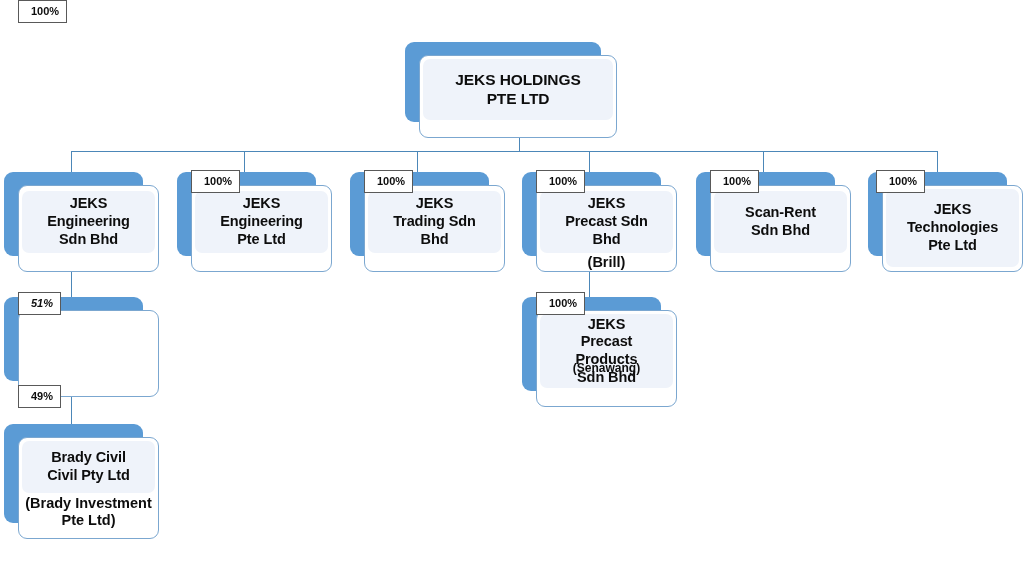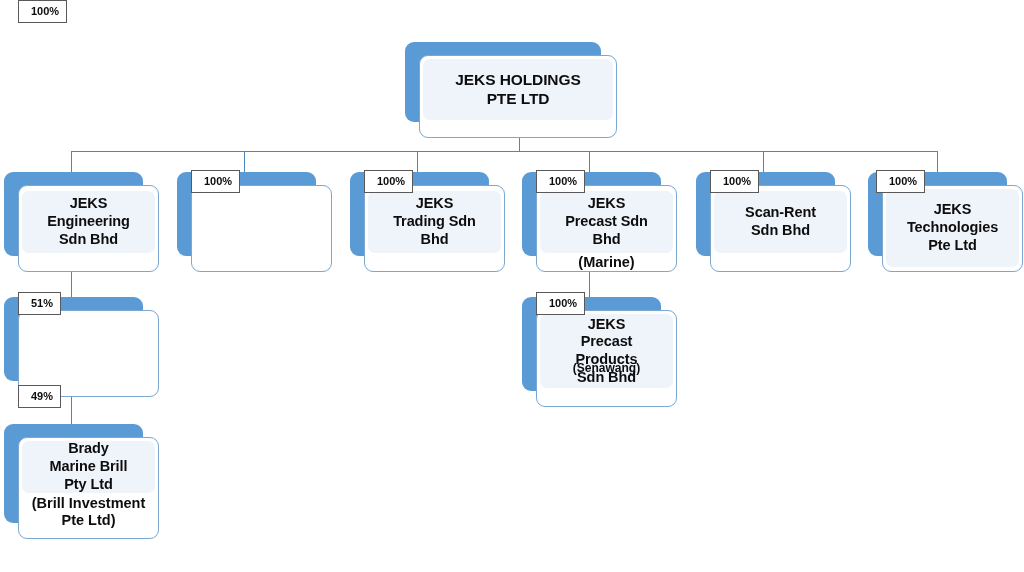--- a/index.html
+++ b/index.html
@@ -164,39 +164,42 @@
     <div class="outline"></div>
     <div class="inner">
       <span class="title">JEKS Engineering Sdn Bhd</span>
     </div>
     <div class="badge" style="left:14px; top:170px; margin-top:-170px; top:-2px;">100%</div>
   </div>
 
   <div class="node r2" id="node-eng-pte">
     <div class="shadow"></div>
     <div class="outline"></div>
+    <div class="inner">
+      <span class="title">JEKS Engineering Pte Ltd</span>
+    </div>
     <div class="badge" style="left:14px; top:-2px;">100%</div>
   </div>
 
   <div class="node r2" id="node-trading">
     <div class="shadow"></div>
     <div class="outline"></div>
     <div class="inner">
       <span class="title">JEKS Trading Sdn Bhd</span>
     </div>
     <div class="badge" style="left:14px; top:-2px;">100%</div>
   </div>
 
   <div class="node r2" id="node-precast">
     <div class="shadow"></div>
     <div class="outline"></div>
     <div class="inner">
       <span class="title">JEKS Precast Sdn Bhd</span>
     </div>
-    <div class="subtitle">(Marine)</div>
+    <div class="subtitle">(Brill)</div>
     <div class="badge" style="left:14px; top:-2px;">100%</div>
   </div>
 
   <div class="node r2" id="node-scanrent">
     <div class="shadow"></div>
     <div class="outline"></div>
     <div class="inner">
       <span class="title">Scan-Rent Sdn Bhd</span>
     </div>
     <div class="badge" style="left:14px; top:-2px;">100%</div>
@@ -207,36 +210,36 @@
     <div class="outline"></div>
     <div class="inner">
       <span class="title">JEKS Technologies Pte Ltd</span>
     </div>
     <div class="badge" style="left:8px; top:-2px;">100%</div>
   </div>
 
   <div class="node r2" id="node-bmc">
     <div class="shadow"></div>
     <div class="outline"></div>
-    <div class="badge" style="left:14px; top:-5px;">51%</div>
+    <div class="badge" style="left:14px; top:-5px;font-style:italic;">51%</div>
     <div class="badge" style="left:14px; top:88px;">49%</div>
   </div>
 
   <div class="node r2" id="node-precast-products">
     <div class="shadow"></div>
     <div class="outline"></div>
     <div class="inner">
       <span class="title">JEKS Precast Products Sdn Bhd</span>
     </div>
     <div class="subtitle">(Senawang)</div>
     <div class="badge" style="left:14px; top:-5px;">100%</div>
   </div>
 
   <div class="node r2" id="node-brady">
     <div class="shadow"></div>
     <div class="outline"></div>
     <div class="inner">
-      <span class="title">Brady Marine Brill Pty Ltd</span>
-    </div>
-    <div class="subtitle">(Brill Investment Pte Ltd)</div>
+      <span class="title">Brady Civil Civil Pty Ltd</span>
+    </div>
+    <div class="subtitle">(Brady Investment Pte Ltd)</div>
   </div>
 
 </div>
 
 </body></html>

